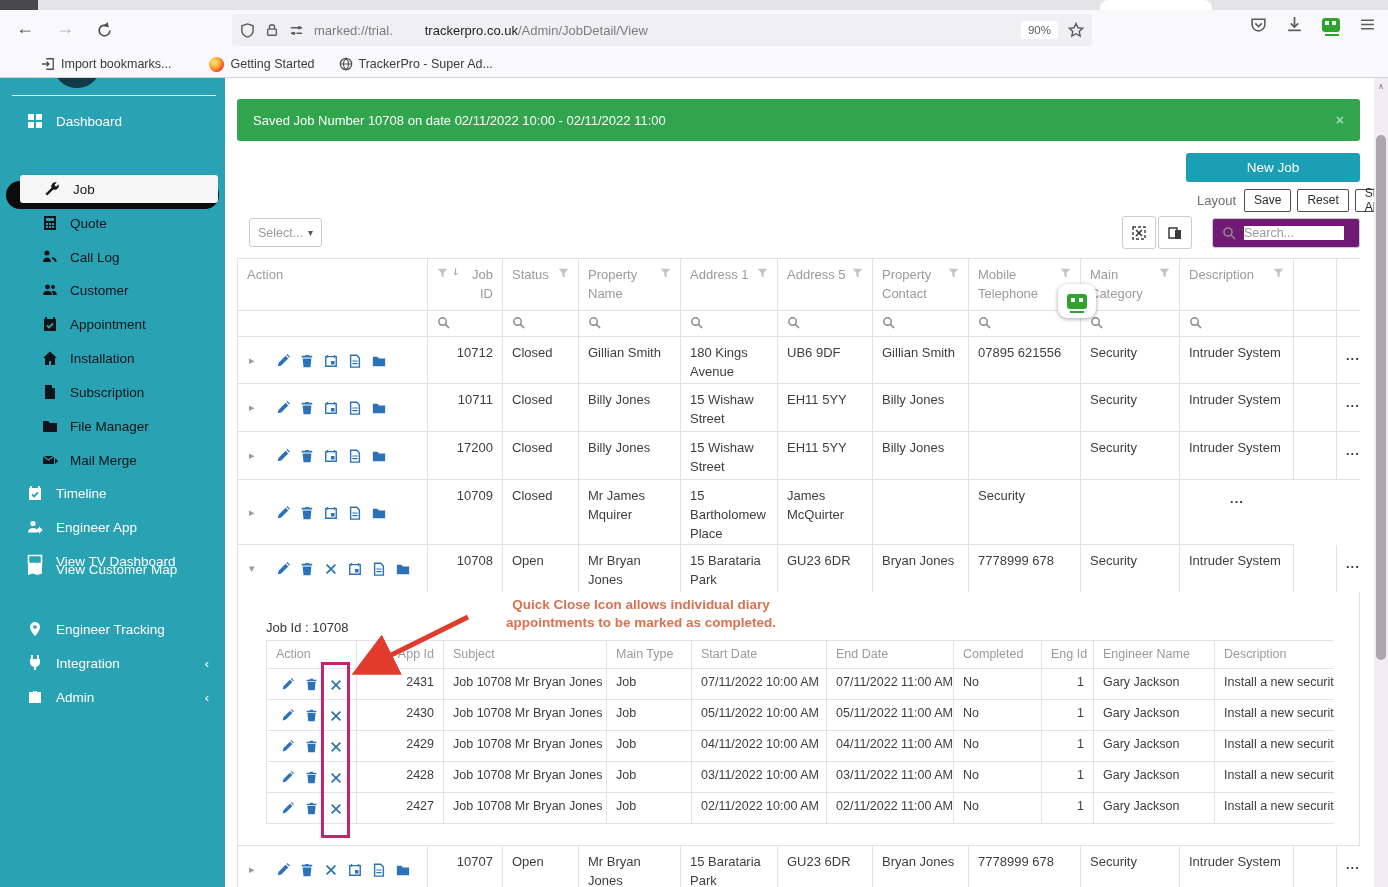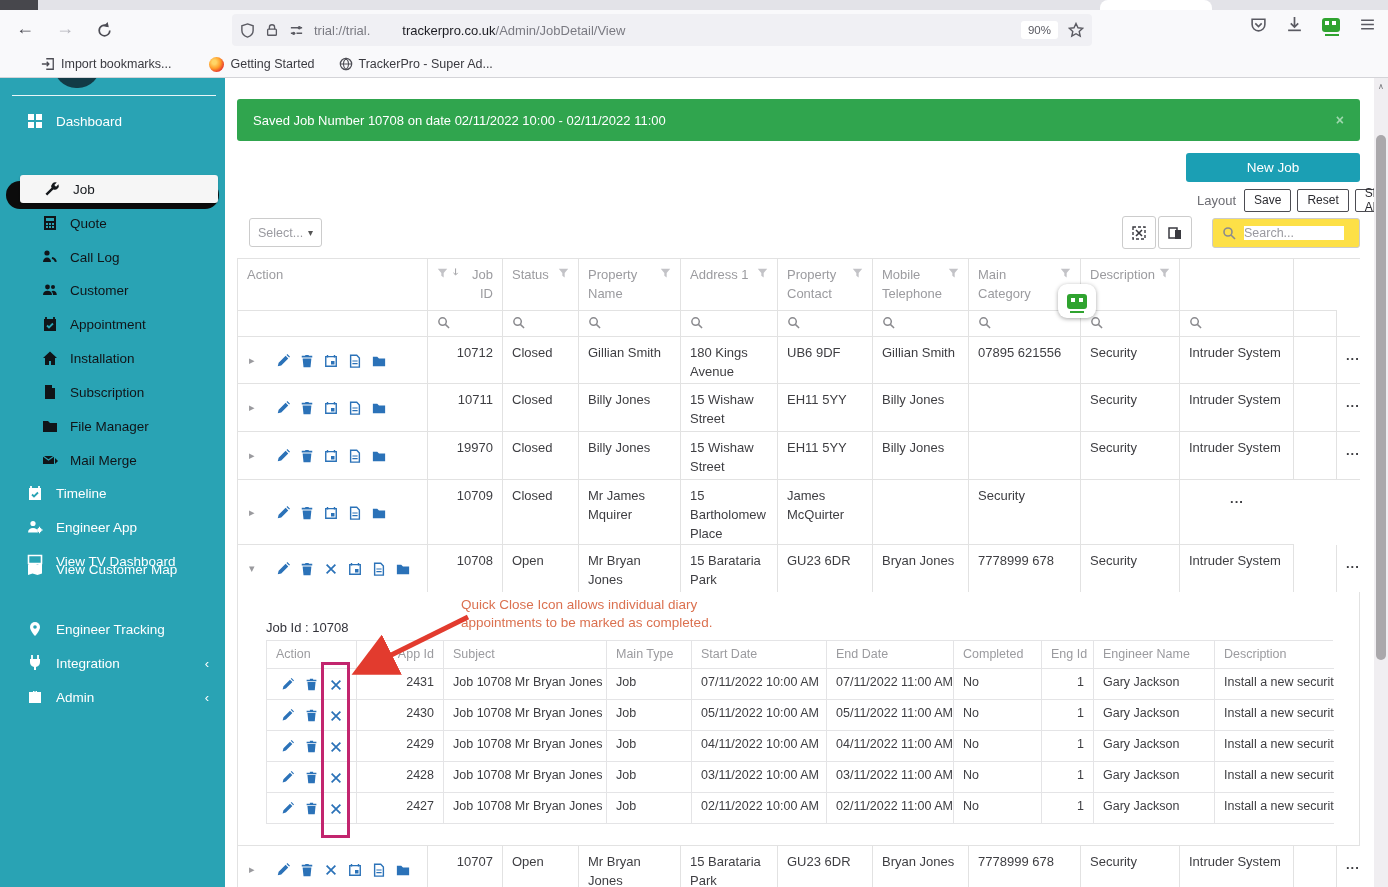--- a/index.html
+++ b/index.html
@@ -49,21 +49,21 @@
   
   .banner { position:absolute; left:12px; top:21px; width:1123px; height:42px; background:#30a54e; border-radius:3px; color:#fff; font-size:13px; display:flex; align-items:center; padding:0 16px; }
   .banner .bx { margin-left:auto; color:#9fd8ae; font-weight:bold; font-size:14px; }
   .btn-teal { position:absolute; left:961px; top:75px; width:174px; height:29px; background:#1b9fb4; color:#fff; font-size:13.5px; border:none; border-radius:3px; display:flex; align-items:center; justify-content:center; }
   .layoutrow { position:absolute; left:972px; top:110px; height:24px; display:flex; align-items:center; gap:6px; }
   .layoutrow .lbl { font-size:13px; color:#6d6d73; margin-right:2px; }
   .btn-plain { background:#fff; border:1px solid #4c4c52; border-radius:2px; font-size:12px; color:#2b2b30; height:23px; padding:0 9px; display:flex; align-items:center; }
   .selectbox { position:absolute; left:24px; top:140px; width:73px; height:29px; border:1px solid #ccc; border-radius:3px; background:#fff; display:flex; align-items:center; padding:0 8px; font-size:12.5px; color:#9a9aa0;justify-content:space-between; }
   .selectbox .car { margin-left:auto; color:#555; font-size:10px; }
   .iconbtn { position:absolute; top:138px; width:34px; height:33px; border:1px solid #ccc; border-radius:3px; background:#fff; display:flex; align-items:center; justify-content:center; color:#3a3a40; }
-  .searchbox { position:absolute; left:987px; top:140px; width:148px; height:30px; border:1px solid #ccc; border-radius:3px; background:#fde047; display:flex; align-items:center; padding:8px 9px; gap:8px; }
+  .searchbox { position:absolute; left:987px; top:140px; width:148px; height:30px; border:1px solid #ccc; border-radius:3px; background:#701a75; display:flex; align-items:center; padding:8px 9px; gap:8px; }
   .searchbox input { border:none; outline:none; width:100px; font-size:12.5px; color:#444; font-family:"Liberation Sans", sans-serif; }
   .searchbox input::placeholder { color:#9a9aa0; }
 
   
   .mtable { position:absolute; left:12px; top:180px; width:1123px; border-left:1px solid #e2e2e2; border-top:1px solid #e2e2e2; }
   .grow { display:grid; grid-template-columns:190px 75px 76px 102px 97px 95px 96px 112px 99px 114px 43px 1fr; }
   .mc { border-right:1px solid #e2e2e2; border-bottom:1px solid #e2e2e2; padding:7px 9px; font-size:13px; color:#3e3e42; overflow:hidden; line-height:1.45; }
   .mh .mc { color:#9b9b9f; display:flex; align-items:flex-start; gap:4px; height:52px; }
   .mh .mc .hl { flex:1 1 auto; }
   .mh .mc.hright .hl { text-align:right; }
@@ -71,21 +71,21 @@
   .frow .mc { height:26px; padding:5px 9px; color:#8a8a8e; }
   .acts { display:flex; align-items:center; gap:10px; padding-top:8px; padding-left:11px; }
   .acts .chev { color:#9a9a9e; font-size:11px; width:10px; margin-right:7px; }
   .ai { width:14px; height:14px; color:#2b72b8; flex:0 0 auto; }
   .num { text-align:right; }
   .dots { text-align:center; color:#3a3a3e; font-weight:bold; letter-spacing:1px; padding-top:10px; }
 
   
   .detail { position:absolute; left:12px; top:514px; width:1123px; height:253px; border-left:1px solid #e2e2e2; border-right:1px solid #e2e2e2; background:#fff; }
   .jobid-lbl { position:absolute; left:28px; top:28px; font-size:13px; color:#33333a; }
-  .annot { position:absolute; left:223px; top:4px; width:360px; text-align:left; font-size:13.5px; font-weight:normal; color:#db7150; line-height:1.35; }
+  .annot { position:absolute; left:223px; top:4px; width:360px; text-align:center; font-size:13.5px; font-weight:bold; color:#db7150; line-height:1.35; }
   .stable { position:absolute; left:28px; top:48px; width:1067px; border-left:1px solid #e4e4e6; border-top:1px solid #e4e4e6; }
   .sgrow { display:grid; grid-template-columns:90px 87px 163px 85px 135px 127px 88px 52px 121px 119px; }
   .sc { border-right:1px solid #e4e4e6; border-bottom:1px solid #e4e4e6; padding:6px 9px; font-size:12.5px; color:#3e3e42; overflow:hidden; white-space:nowrap; }
   .sh .sc { color:#9b9b9f; height:28px; }
   .srow .sc { height:31px; }
   .sacts { display:flex; align-items:center; gap:11px; padding-left:14px; padding-top:7px; }
   .hl-box { position:absolute; left:83px; top:70px; width:29px; height:176px; border:3px solid #c2256e; }
   .arrow-svg { position:absolute; left:95px; top:8px; width:150px; height:90px; overflow:visible; }
 
   .robobubble { position:absolute; left:833px; top:206px; width:38px; height:34px; background:#fff; border-radius:9px; box-shadow:0 1px 4px rgba(0,0,0,.35); display:flex; align-items:center; justify-content:center; }
@@ -255,21 +255,21 @@
     <div class="urlbar">
       <svg width="15" height="15" style="color:#5a5a62">
           <use href="#i-shield"></use>
         </svg>
       <svg width="14" height="14" style="color:#5a5a62;margin-left:10px">
           <use href="#i-lock"></use>
         </svg>
       <svg width="15" height="15" style="color:#5a5a62;margin-left:10px">
           <use href="#i-perms"></use>
         </svg>
-      <div class="urltext"><span>trial://trial.</span><span class="dom">trackerpro.co.uk</span><span>/Admin/JobDetail/View</span></div>
+      <div class="urltext"><span>marked://trial.</span><span class="dom">trackerpro.co.uk</span><span>/Admin/JobDetail/View</span></div>
       <span class="zoombadge">90%</span>
       <svg width="16" height="16" style="color:#5a5a62">
           <use href="#i-star"></use>
         </svg>
     </div>
 
     <div class="chromeicons" style="left:1250px">
       <svg width="17" height="17" style="color:#5a5a62">
           <use href="#i-pocket"></use>
         </svg>
@@ -482,20 +482,26 @@
             </svg>
           </div>
         <div class="mc">
             <span class="hl">Property Name</span>
             <svg class="funnel" width="11" height="11">
               <use href="#i-funnel"></use>
             </svg>
           </div>
         <div class="mc">
             <span class="hl">Address 1</span>
+            <svg class="funnel" width="11" height="11">
+              <use href="#i-funnel"></use>
+            </svg>
+          </div>
+        <div class="mc">
+            <span class="hl">Address 5</span>
             <svg class="funnel" width="11" height="11">
               <use href="#i-funnel"></use>
             </svg>
           </div>
         <div class="mc">
             <span class="hl">Property Contact</span>
             <svg class="funnel" width="11" height="11">
               <use href="#i-funnel"></use>
             </svg>
           </div>
@@ -630,21 +636,21 @@
             <svg class="ai">
               <use href="#i-cal"></use>
             </svg>
             <svg class="ai">
               <use href="#i-doc"></use>
             </svg>
             <svg class="ai">
               <use href="#i-folder"></use>
             </svg>
           </div>
-        <div class="mc num">19970</div>
+        <div class="mc num">17200</div>
         <div class="mc">Closed</div>
         <div class="mc">Billy Jones</div>
         <div class="mc">15 Wishaw Street</div>
         <div class="mc">EH11 5YY</div>
         <div class="mc">Billy Jones</div>
         <div class="mc"></div>
         <div class="mc">Security</div>
         <div class="mc">Intruder System</div>
         <div class="mc"></div>
           <div class="mc dots" style="border-right:none">...</div>

